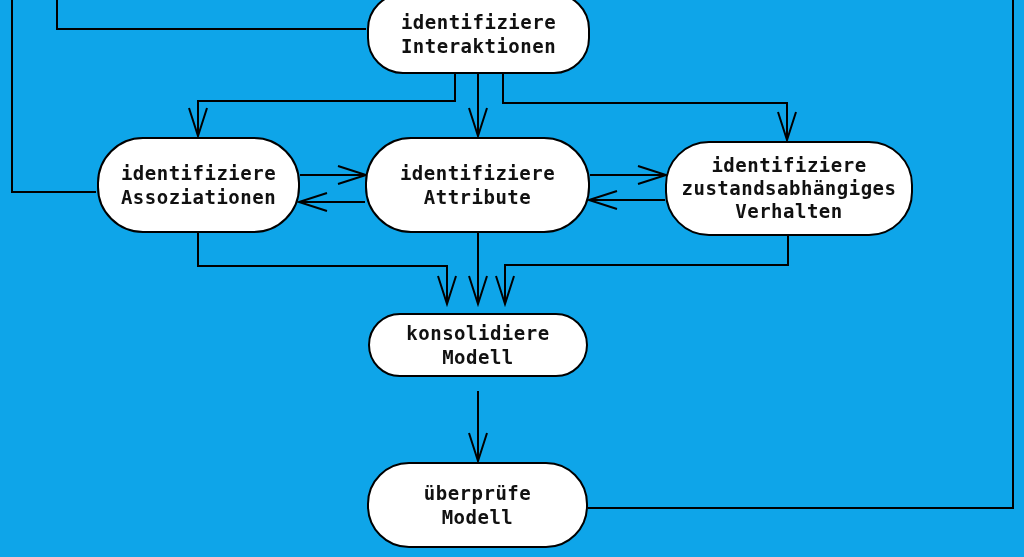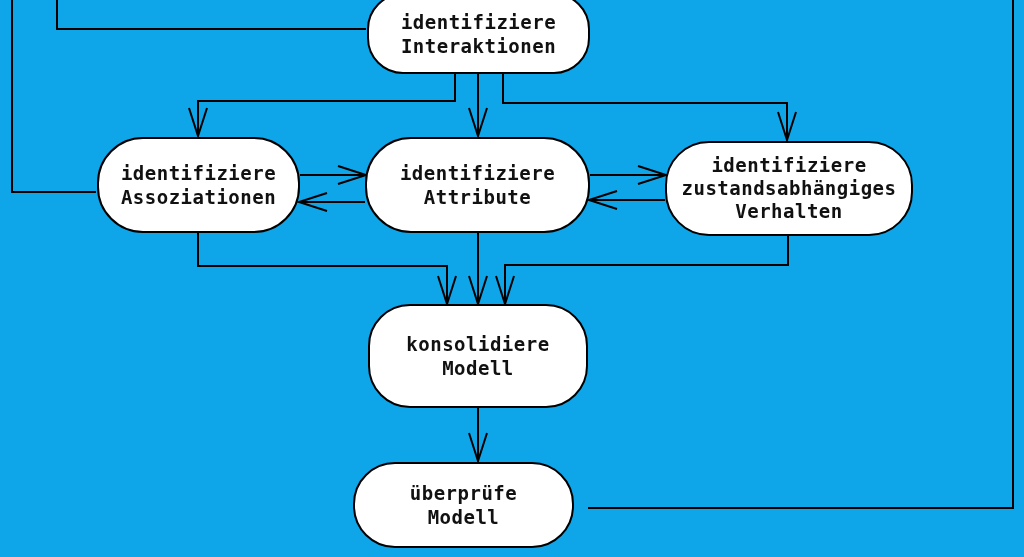--- a/index.html
+++ b/index.html
@@ -40,22 +40,22 @@
     font-size: 19px;
     font-weight: bold;
     line-height: 24px;
     letter-spacing: 0.5px;
     color: #111111;
   }
   #n-interaktionen { left: 367px; top: -7px;  width: 223px; height: 81px; border-radius: 36px; }
   #n-assoziationen { left: 97px;  top: 137px; width: 203px; height: 96px; border-radius: 46px; }
   #n-attribute     { left: 365px; top: 137px; width: 225px; height: 96px; border-radius: 46px; }
   #n-verhalten     { left: 665px; top: 141px; width: 248px; height: 95px; border-radius: 44px; line-height: 23px; }
-  #n-konsolidiere  { left: 368px; top: 304px; width: 220px; height: 104px; border-radius: 42px; }
-  #n-ueberpruefe   { left: 353px; top: 462px; width: 221px; height: 86px; border-radius: 42px; }
+  #n-konsolidiere  { left: 368px; top: 313px; width: 220px; height: 64px; border-radius: 42px; }
+  #n-ueberpruefe   { left: 367px; top: 462px; width: 221px; height: 86px; border-radius: 42px; }
 </style>
 </head>
 <body>
 
 <div id="canvas">
 
   <svg id="edge-layer" viewBox="0 0 1024 557" xmlns="http://www.w3.org/2000/svg">
 
     <path d="M12 0 V192 H96"></path>
 

